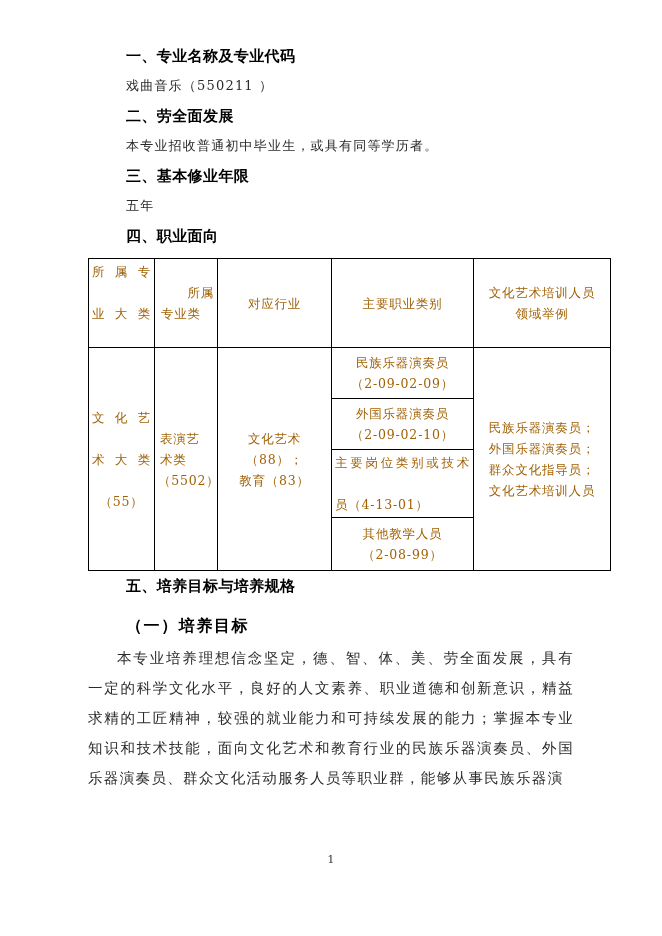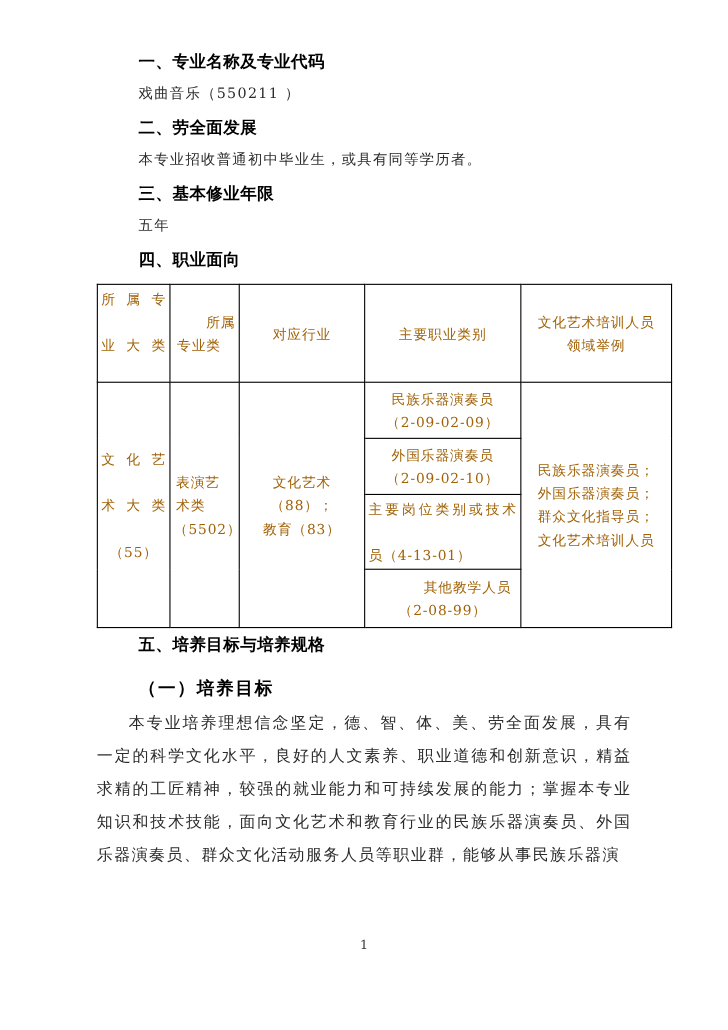--- a/index.html
+++ b/index.html
@@ -229,21 +229,21 @@
 
           <tr>
             <td class="c4 c4cell-tall c4-just">
               <span class="spread-line">主要岗位类别或技术</span>
               <span style="display:block;text-align:left">员（4-13-01）</span>
             </td>
           </tr>
 
           <tr>
             <td class="c4 c4cell-tall" style="padding:0 8px">
-              <span style="display:block;text-align:right">其他教学人员</span>
+              <span style="display:block;text-align:center">其他教学人员</span>
               <span style="display:block">（2-08-99）</span>
             </td>
           </tr>
         </tbody>
       </table>
     </div>
 
     <div class="sec-heading" style="margin-top:0;">五、培养目标与培养规格</div>
 
     <div class="sub-heading">（一）培养目标</div>

